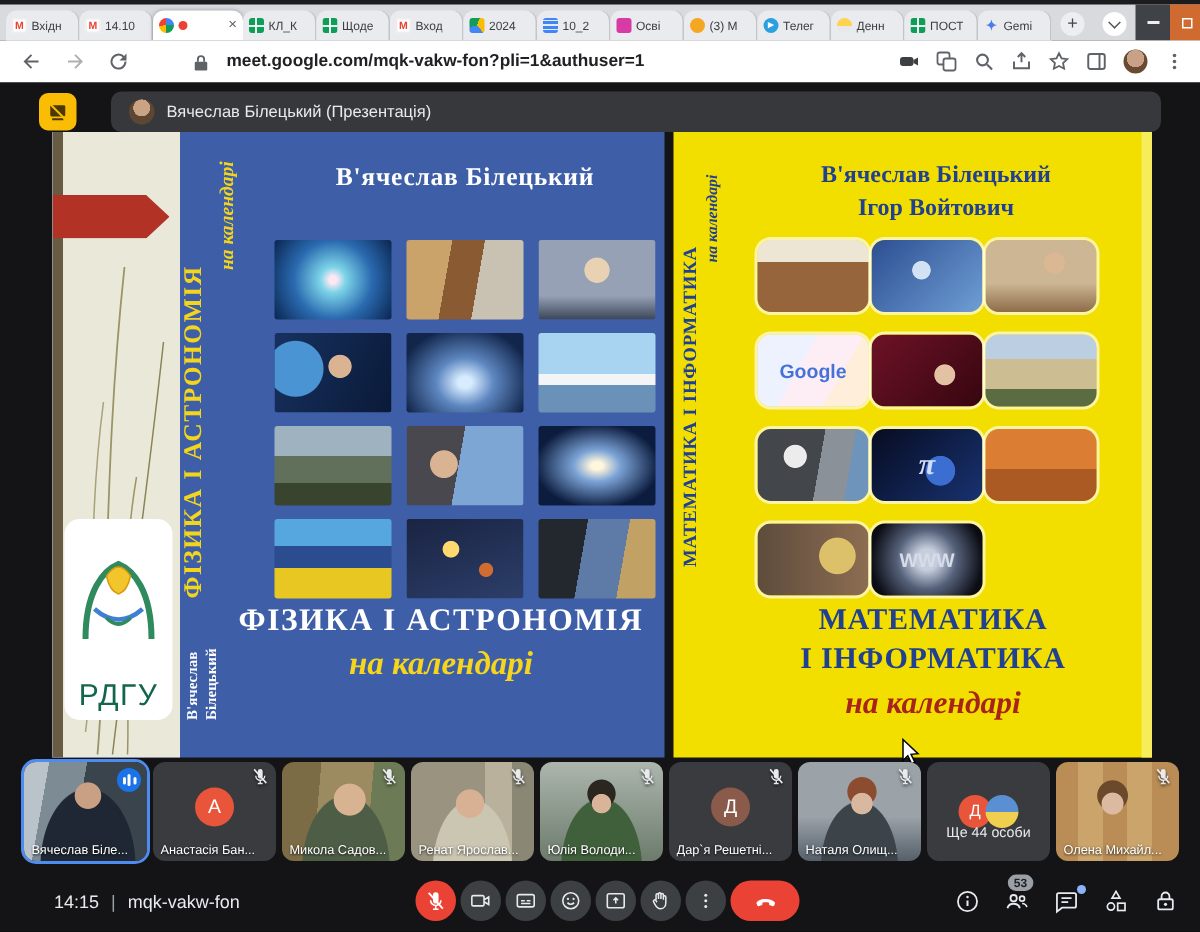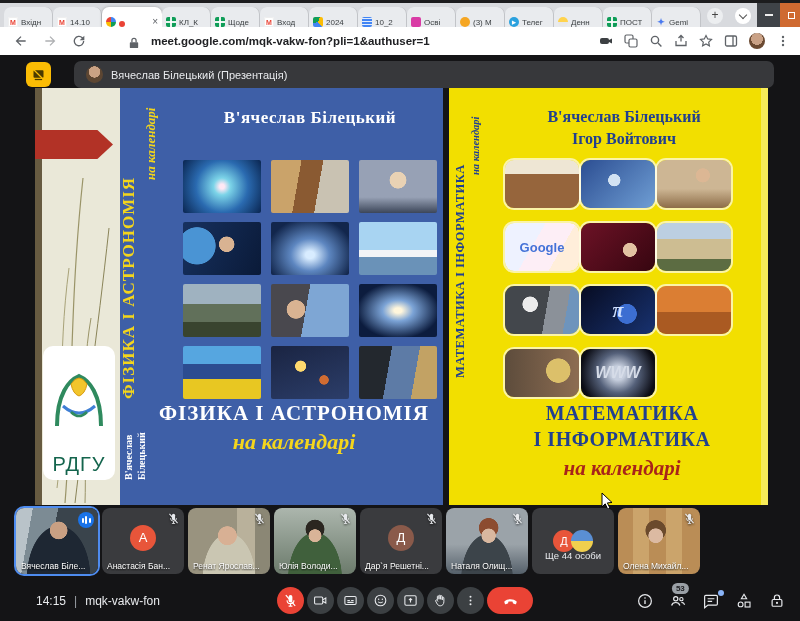--- a/index.html
+++ b/index.html
@@ -2,21 +2,21 @@
 <html><head>
 <meta charset="utf-8">
 <style>
   html,body{margin:0;padding:0}
   body{width:800px;height:621px;overflow:hidden;background:#000;font-family:"Liberation Sans",sans-serif;-webkit-font-smoothing:antialiased}
   #app{position:relative;width:800px;height:621px;background:#151517}
 
   
   .tabstrip{position:absolute;top:0;left:0;width:800px;height:27px;background:#d8dade;border-top:3px solid #1c1c1e;box-sizing:border-box;display:flex;align-items:flex-end}
   #tabs{display:flex;align-items:flex-end;padding-left:4px}
-  .tab{width:49px;height:20px;background:#e9ebee;border-radius:7px 7px 0 0;display:flex;align-items:flex-end;gap:3px;padding:0 4px;box-shadow:inset -1px 0 0 #c2c4c8;overflow:hidden;flex:none;box-sizing:border-box}
+  .tab{width:49px;height:20px;background:#e9ebee;border-radius:7px 7px 0 0;display:flex;align-items:center;gap:3px;padding:0 4px;box-shadow:inset -1px 0 0 #c2c4c8;overflow:hidden;flex:none;box-sizing:border-box}
   .tab.active{width:60px;background:#fff;box-shadow:0 0 3px rgba(0,0,0,.25)}
   .tab-label{font-size:8px;color:#3c4043;white-space:nowrap;overflow:hidden}
   .fav{width:10px;height:10px;border-radius:2px;flex:none;display:flex;align-items:center;justify-content:center;font-size:7px;font-weight:bold;color:#fff;line-height:1}
   .fav-gmail{background:#fff;color:#ea4335;box-shadow:0 0 0 1px #eee inset}
   .fav-sheets{background-color:#0f9d58;background-image:linear-gradient(0deg,transparent 42%,rgba(255,255,255,.9) 42% 56%,transparent 56%),linear-gradient(90deg,transparent 42%,rgba(255,255,255,.9) 42% 56%,transparent 56%)}
   .fav-drive{background:conic-gradient(from 20deg,#fbbc04 0 33%,#4285f4 33% 66%,#0f9d58 66%)}
   .fav-docs{background-color:#4285f4;background-image:repeating-linear-gradient(0deg,transparent 0 2px,rgba(255,255,255,.85) 2px 3px)}
   .fav-forms{background:#d93ba5}
   .fav-mail-orange{background:#f5a623;border-radius:50%}
   .fav-telegram{background:#2aa1de;border-radius:50%;font-size:5px}
@@ -71,21 +71,21 @@
   .grid{position:absolute;display:grid}
   #left-grid{left:148px;top:72px;grid-template-columns:repeat(3,78px);gap:9px 10px}
   #left-grid .btile{height:53px;border-radius:2px}
   #right-grid{left:56px;top:72px;grid-template-columns:repeat(3,74px);gap:15px 2px}
   #right-grid .btile{height:48px;border-radius:9px;box-shadow:0 0 0 2px rgba(255,255,255,.65)}
   .btile{position:relative;display:flex;align-items:center;justify-content:center;overflow:hidden}
   .btile-lbl{line-height:1}
   .lbl-google{color:#4472d8;font-weight:bold;font-size:13px}
   .lbl-pi{color:#cfe0ff;font:italic bold 20px "Liberation Serif",serif}
   .lbl-fb{color:#fff;font-weight:bold;font-size:9px}
-  .lbl-www{color:#d6dce8;font-style:italic;font-weight:bold;font-size:16px}
+  .lbl-www{color:#d6dce8;font-weight:bold;font-size:13px}
   .lb-title{position:absolute;left:110px;top:313px;width:298px;text-align:center;font:bold 21px "Liberation Serif",serif;color:#fff;letter-spacing:1px}
   .lb-sub{position:absolute;left:110px;top:341px;width:298px;text-align:center;font:italic bold 22px "Liberation Serif",serif;color:#f5d61c}
 
   #right-book{position:absolute;left:449px;top:33px;width:319px;height:417px;background:#f2df00}
   .rb-edge{position:absolute;right:0;top:0;width:7px;height:100%;background:#f7ec59}
   .rb-vtitle{left:4px;top:8px;height:350px;font:bold 12.5px "Liberation Serif",serif;color:#21408f;letter-spacing:.5px}
   .rb-vsub{left:21px;top:4px;height:108px;font:italic bold 10.5px "Liberation Serif",serif;color:#21408f}
   .rb-vauthors{position:absolute;left:4px;top:356px;height:128px;display:flex;gap:1px;font:bold 9px "Liberation Serif",serif;color:#21408f}
   .rb-author1{position:absolute;left:40px;top:20px;width:270px;text-align:center;font:bold 16px "Liberation Serif",serif;color:#21408f}
   .rb-author2{position:absolute;left:40px;top:42px;width:270px;text-align:center;font:bold 16px "Liberation Serif",serif;color:#21408f}
@@ -389,20 +389,28 @@
         </div>
         <div class="ptile">
           <span class="pavatar" style="background: rgb(232, 85, 58);">А</span>
           <span class="pname">Анастасія Бан...</span>
           <span class="micoff"><svg viewBox="0 0 24 24">
               <path fill="currentColor" d="M12 15a3 3 0 0 0 3-3V6a3 3 0 0 0-6 0v6a3 3 0 0 0 3 3z"></path>
               <path fill="none" stroke="currentColor" stroke-width="1.7" d="M6.5 11.5a5.5 5.5 0 0 0 11 0M12 17v4M9 21h6"></path>
               <path stroke="currentColor" stroke-width="2" d="M4.5 3.5l15 17"></path>
             </svg></span>
         </div>
+        <div class="ptile v3">
+          <span class="pname">Микола Садов...</span>
+          <span class="micoff"><svg viewBox="0 0 24 24">
+              <path fill="currentColor" d="M12 15a3 3 0 0 0 3-3V6a3 3 0 0 0-6 0v6a3 3 0 0 0 3 3z"></path>
+              <path fill="none" stroke="currentColor" stroke-width="1.7" d="M6.5 11.5a5.5 5.5 0 0 0 11 0M12 17v4M9 21h6"></path>
+              <path stroke="currentColor" stroke-width="2" d="M4.5 3.5l15 17"></path>
+            </svg></span>
+        </div>
         <div class="ptile v4">
           <span class="pname">Ренат Ярослав...</span>
           <span class="micoff"><svg viewBox="0 0 24 24">
               <path fill="currentColor" d="M12 15a3 3 0 0 0 3-3V6a3 3 0 0 0-6 0v6a3 3 0 0 0 3 3z"></path>
               <path fill="none" stroke="currentColor" stroke-width="1.7" d="M6.5 11.5a5.5 5.5 0 0 0 11 0M12 17v4M9 21h6"></path>
               <path stroke="currentColor" stroke-width="2" d="M4.5 3.5l15 17"></path>
             </svg></span>
         </div>
         <div class="ptile v5">
           <span class="pname">Юлія Володи...</span>

